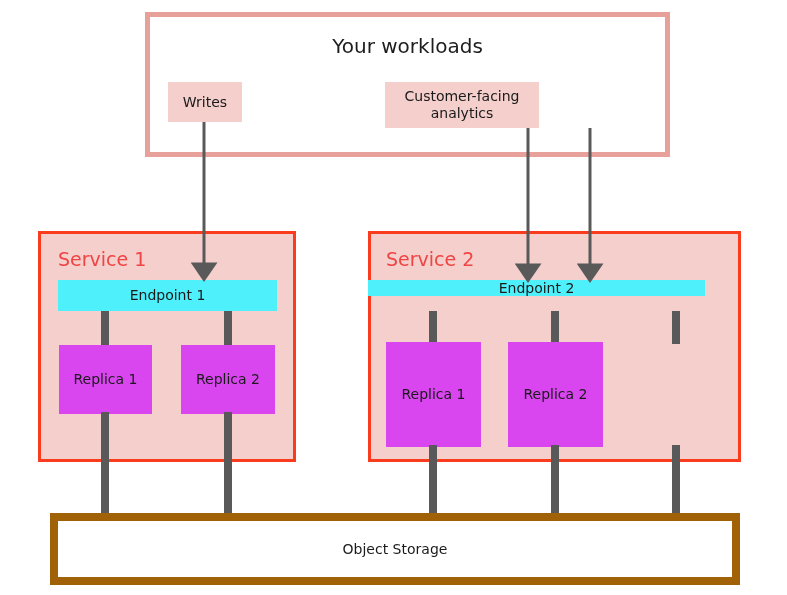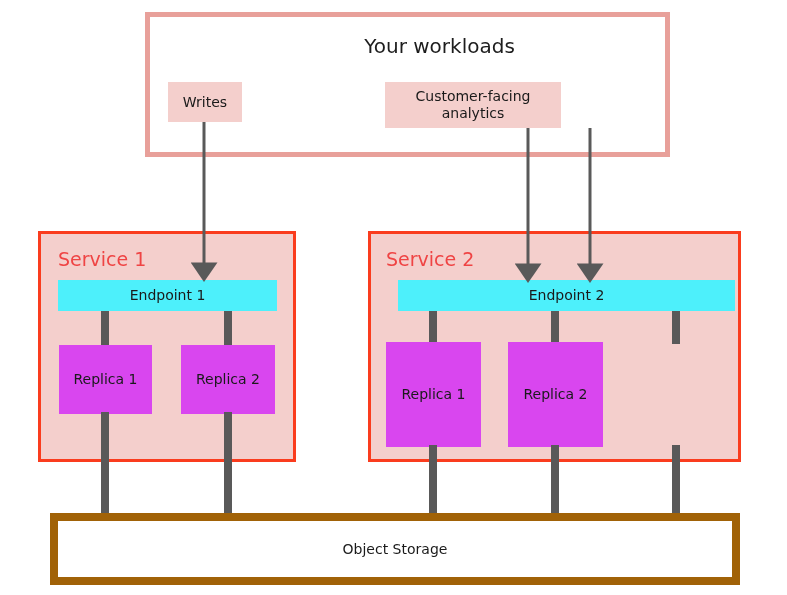--- a/index.html
+++ b/index.html
@@ -46,33 +46,32 @@
     position: absolute;
     left: 145px;
     top: 30px;
     width: 525px;
     height: 32px;
     font-size: 20px;
     color: #1d1d1d;
     display: flex;
     align-items: center;
     justify-content: center;
-    padding-left: 32px;
   }
 
   
   .chip {
     background: #f4cfcc;
     border: none;
     font-size: 14px;
     color: #1a1a1a;
     padding: 16px 6px;
   }
   .chip-writes   { left: 168px; top: 82px;  width: 74px;  height: 40px; }
-  .chip-analytics{ left: 385px; top: 82px;  width: 176px; height: 46px; }
+  .chip-analytics{ left: 385px; top: 82px;  width: 154px; height: 46px; }
   .chip-adhoc    { left: 548px; top: 85px;  width: 97px;  height: 43px; }
 
   
   .service-box {
     border: 3px solid #fa3c1e;
     background: #f4cfcc;
     display: block;
   }
   .service1-box { left: 38px;  top: 231px; width: 258px; height: 231px; }
   .service2-box { left: 368px; top: 231px; width: 373px; height: 231px; }
@@ -88,21 +87,21 @@
   .service1-title { left: 58px;  top: 246px; width: 160px; height: 26px; }
   .service2-title { left: 386px; top: 246px; width: 160px; height: 26px; }
 
   
   .endpoint {
     background: #4df0fb;
     font-size: 14px;
     color: #1a1a1a;
   }
   .endpoint1 { left: 58px;  top: 280px; width: 219px; height: 31px; }
-  .endpoint2 { left: 398px; top: 280px; width: 337px; height: 31px; }
+  .endpoint2 { left: 368px; top: 280px; width: 337px; height: 16px; }
 
   
   .replica {
     background: #d946ef;
     font-size: 14px;
     color: #1a1a1a;
   }
   .s1r1 { left: 59px;  top: 345px; width: 93px; height: 69px; }
   .s1r2 { left: 181px; top: 345px; width: 94px; height: 69px; }
   .s2r1 { left: 386px; top: 342px; width: 95px; height: 105px; }

